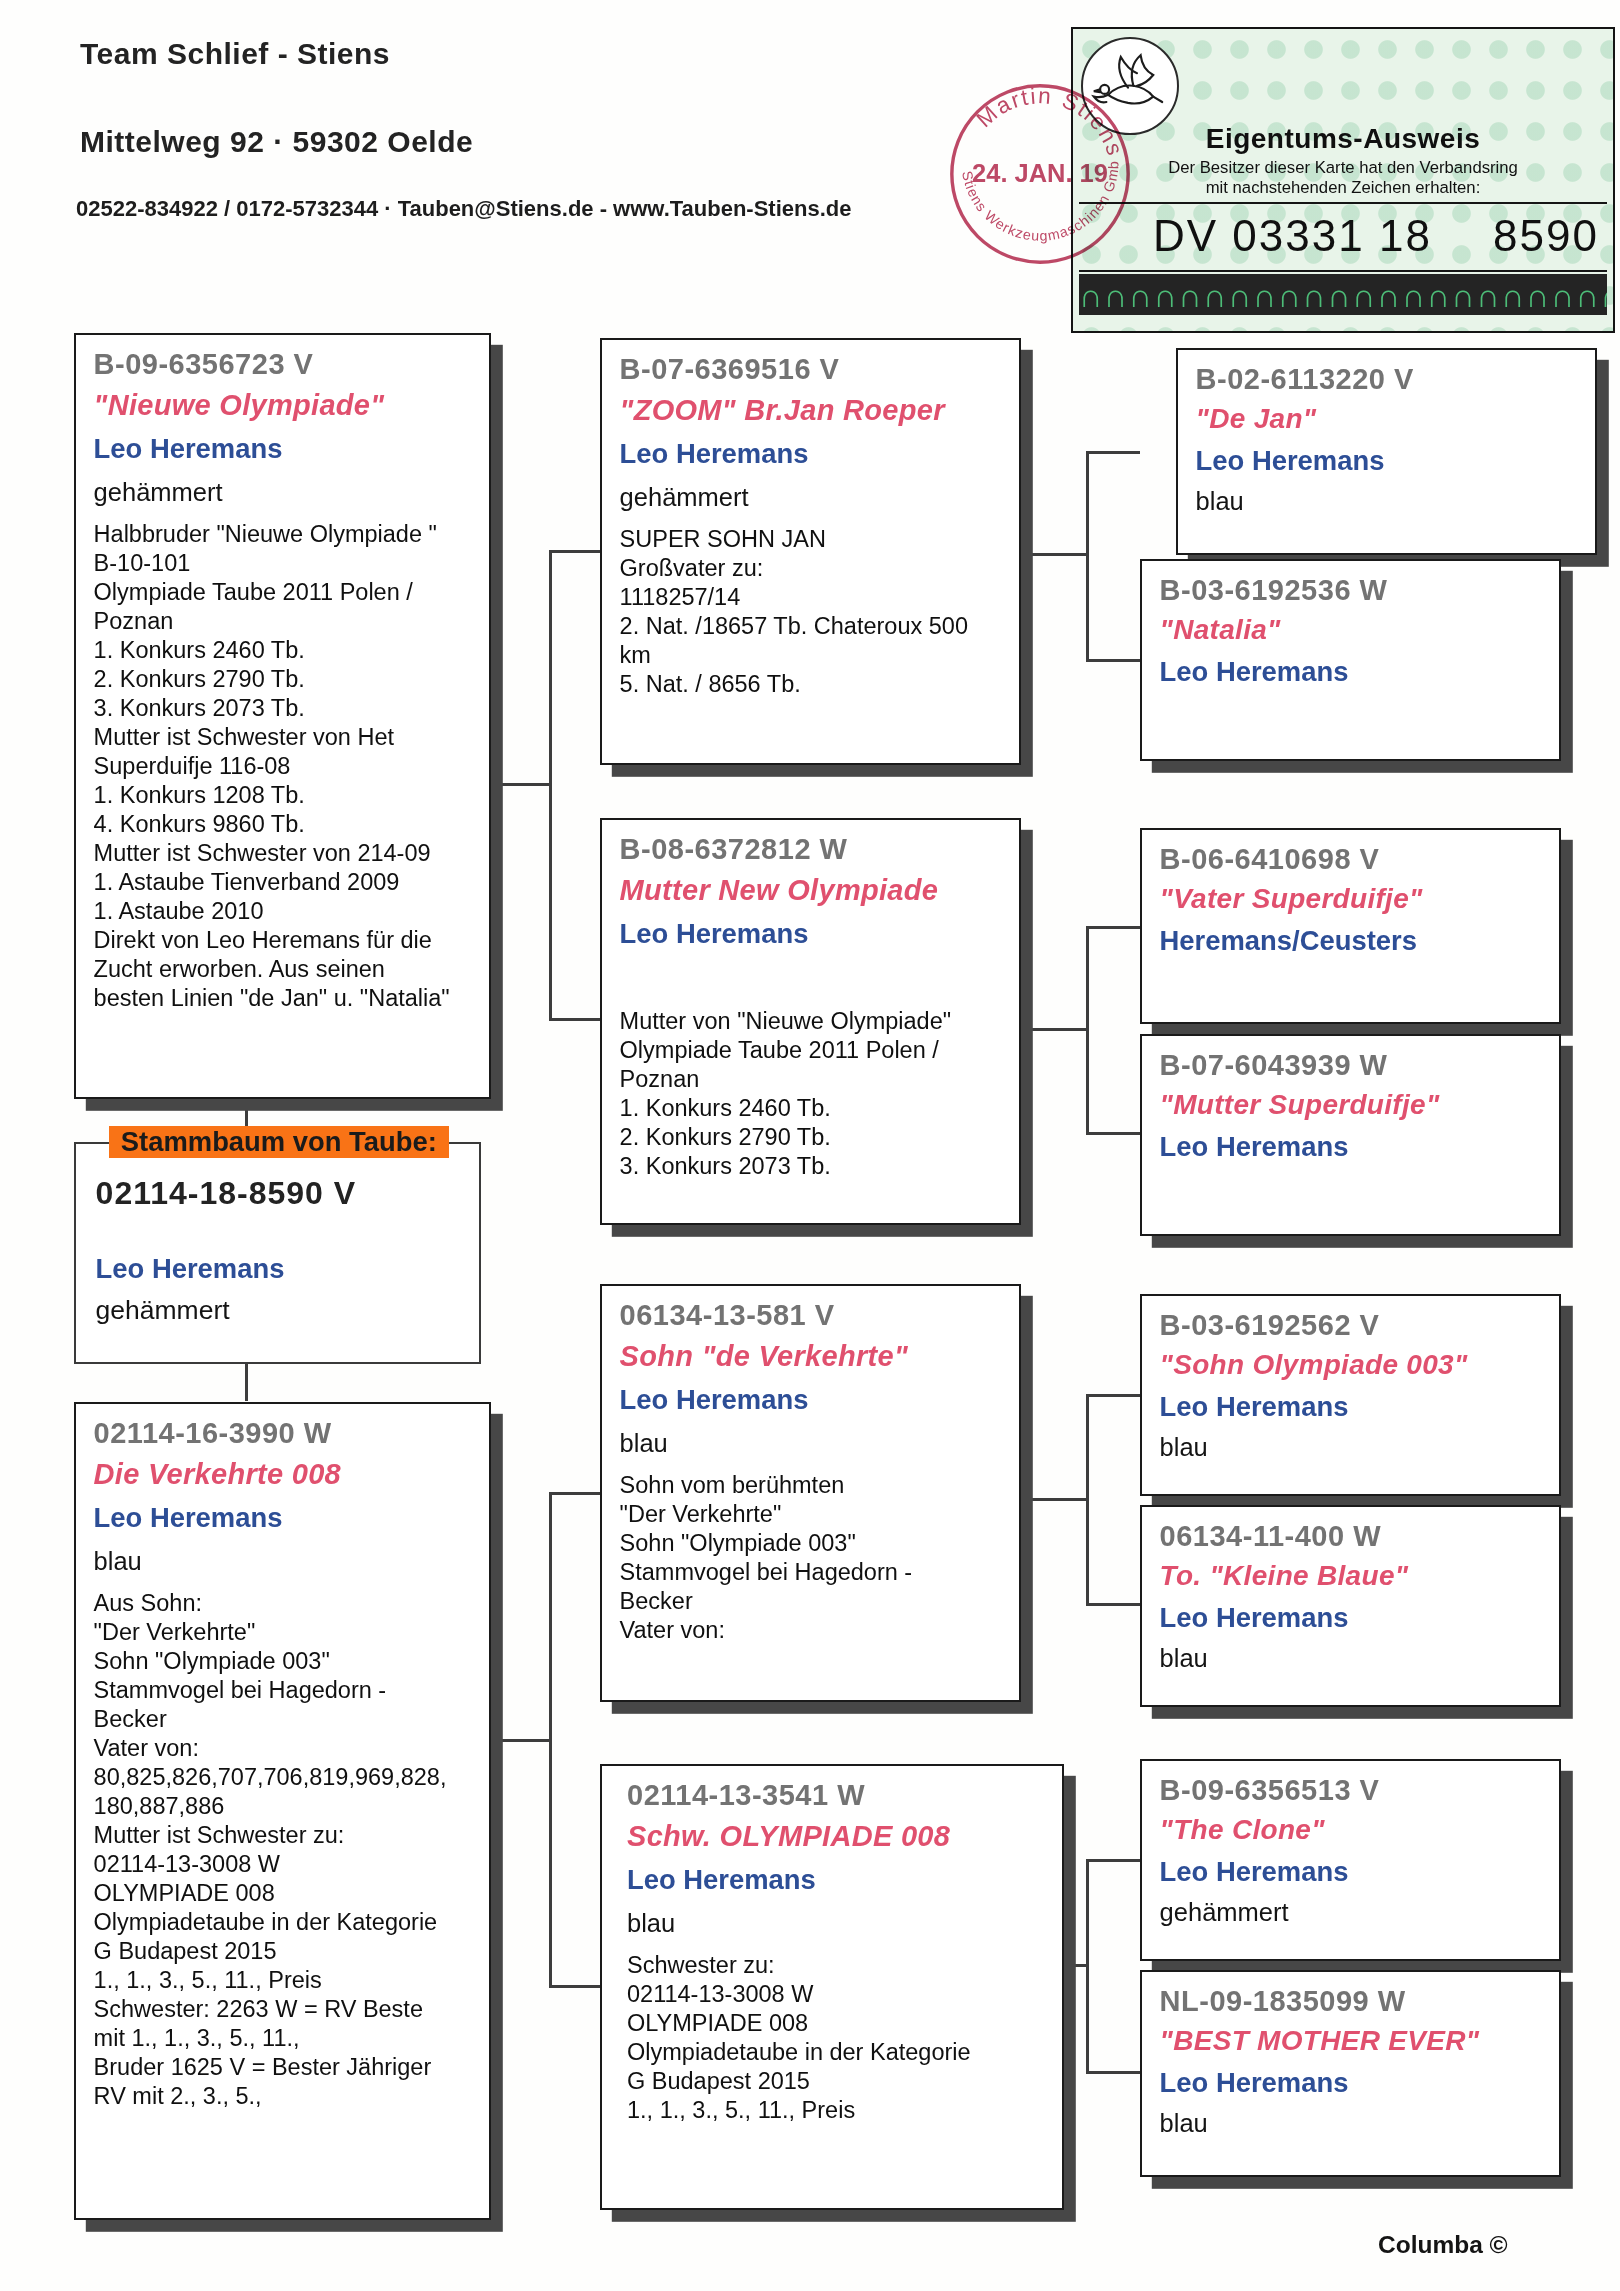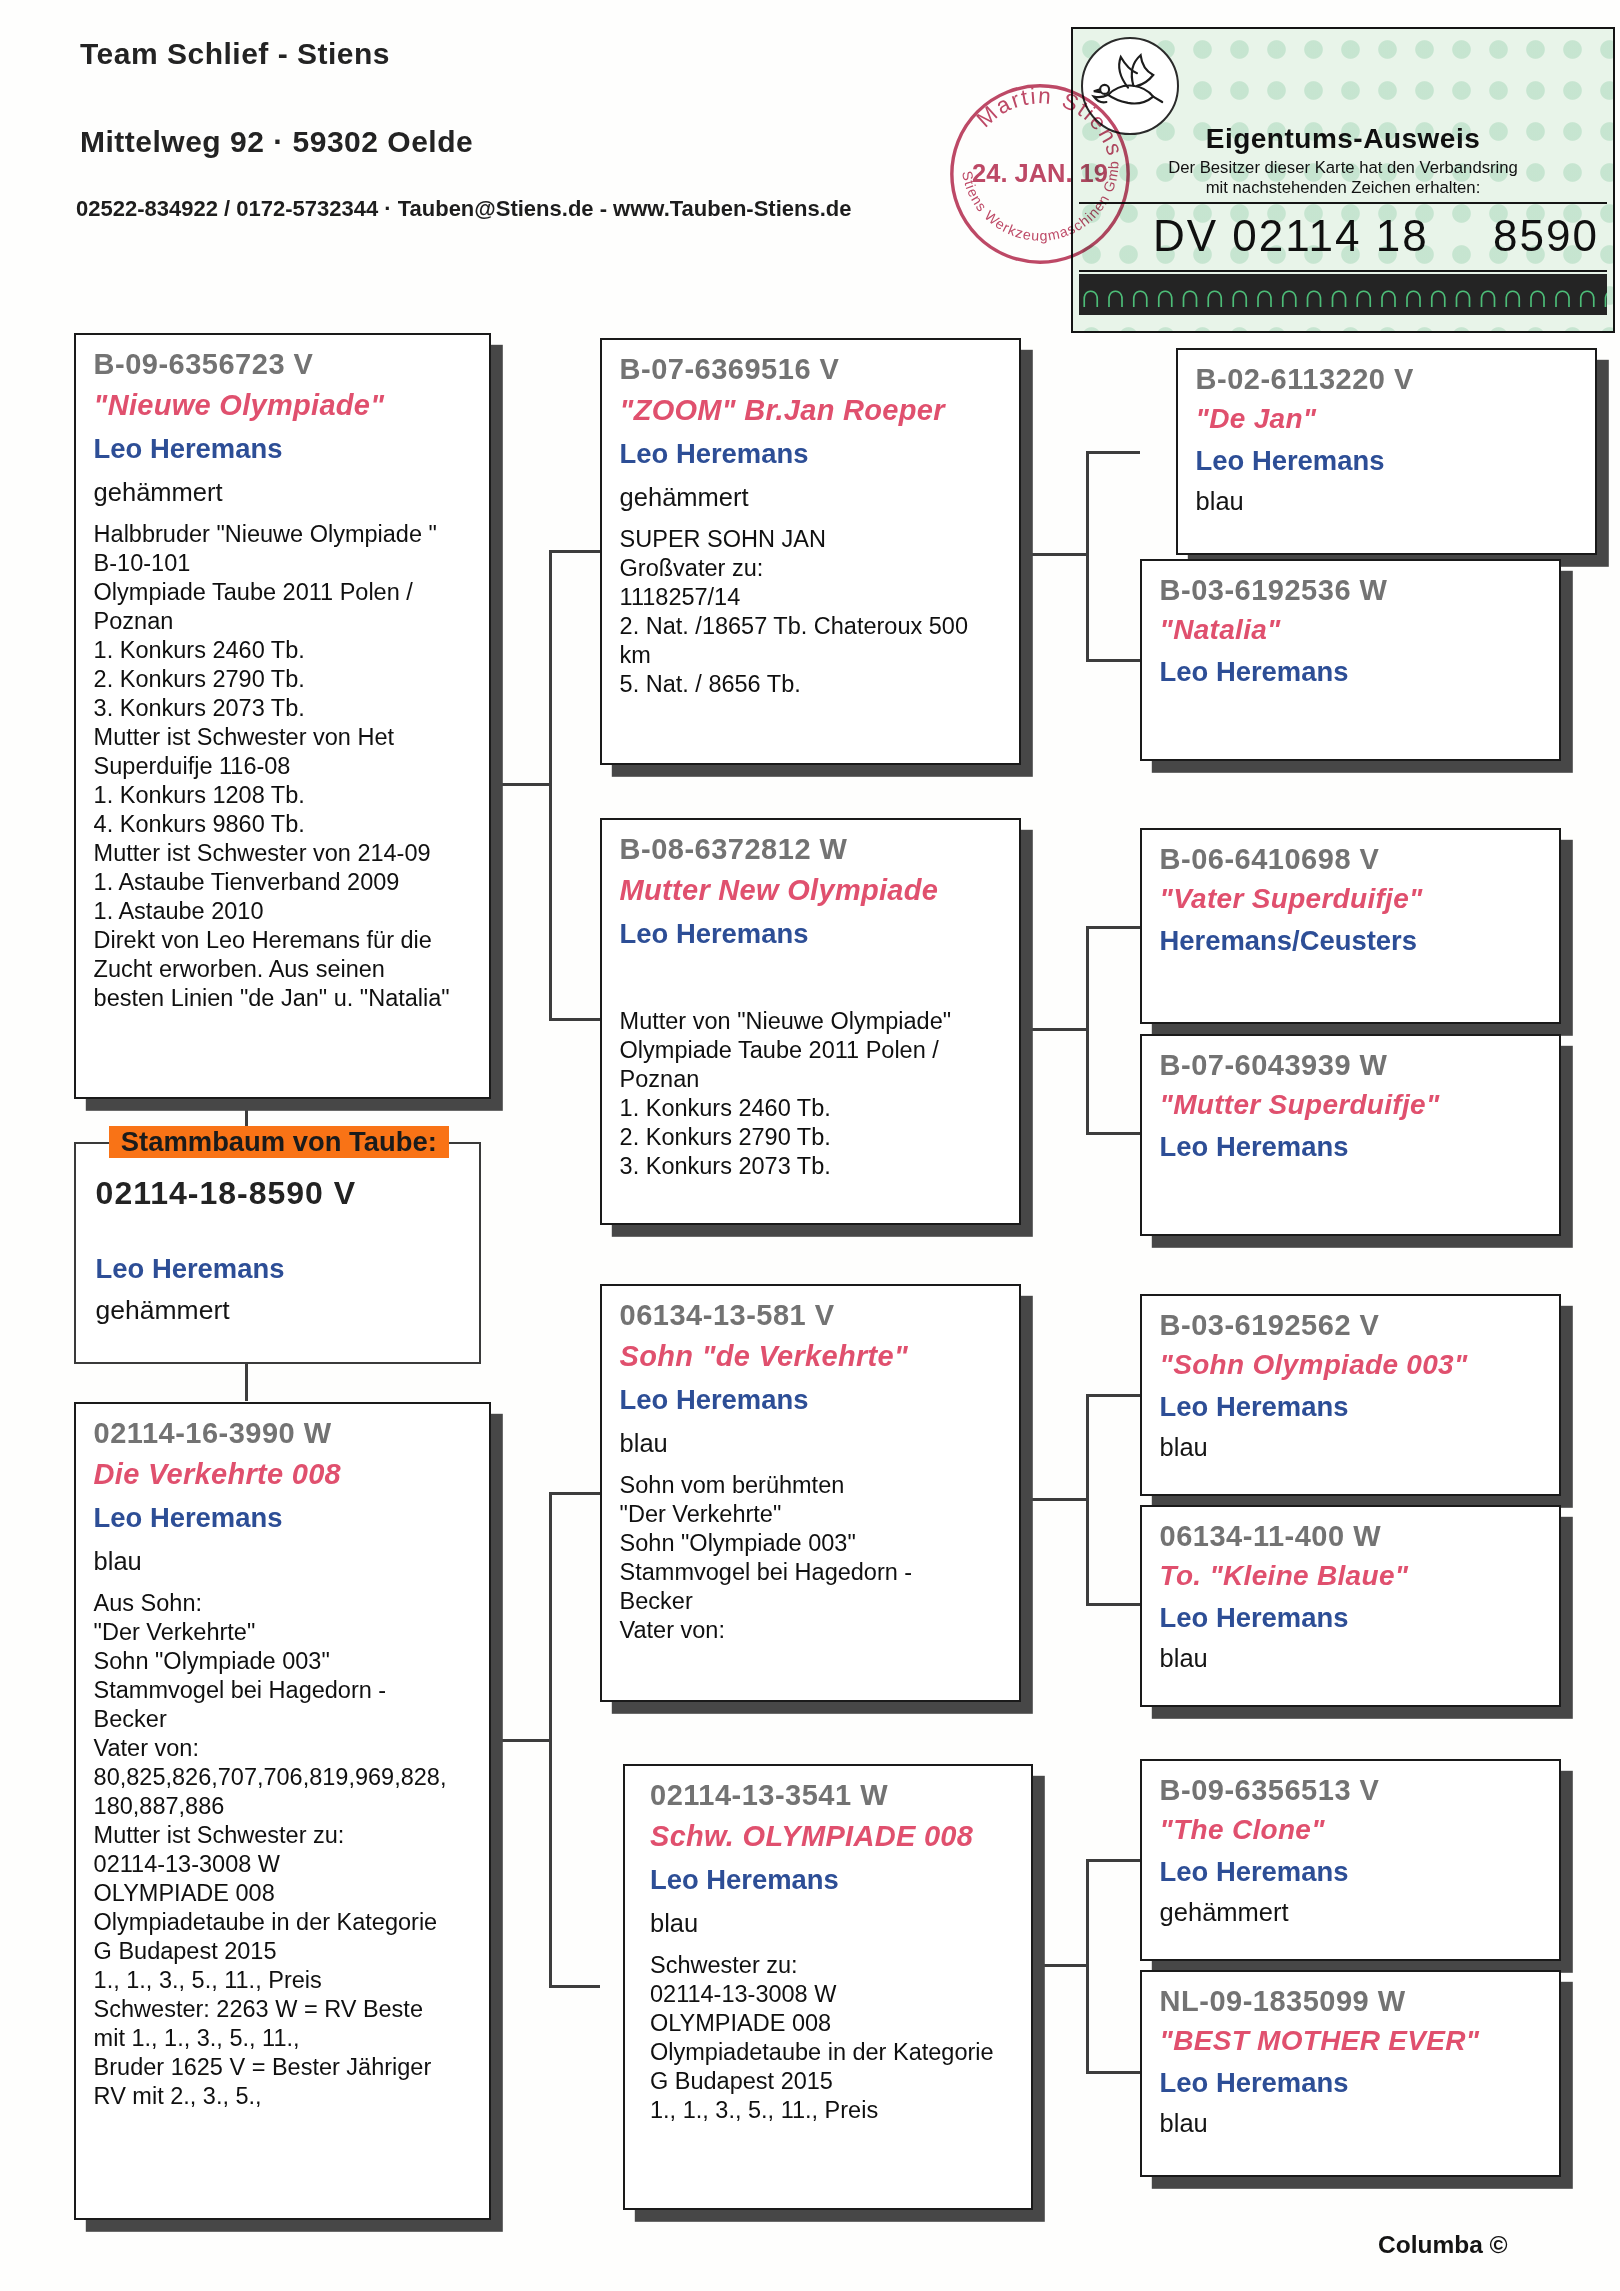--- a/index.html
+++ b/index.html
@@ -86,21 +86,21 @@
           <path d="M19 56 L12 58 L19 59"></path>
         </g>
       </svg>
     </div>
     <div class="card-title">Eigentums-Ausweis</div>
     <div class="card-sub">
       <div>Der Besitzer dieser Karte hat den Verbandsring</div>
       <div>mit nachstehenden Zeichen erhalten:</div>
     </div>
     <div class="card-line1"></div>
-    <div class="card-ring-left">DV 02114 18</div>
+    <div class="card-ring-left">DV 03331 18</div>
     <div class="card-ring-right">8590</div>
     <div class="card-line2"></div>
     <div class="card-ornament">∩∩∩∩∩∩∩∩∩∩∩∩∩∩∩∩∩∩∩∩∩∩</div>
   </div>
 
   <div class="stamp">
     <svg width="192" height="192" viewBox="0 0 196 196">
       <circle cx="98" cy="98" r="90" fill="none" stroke="#b9395a" stroke-width="3.5"></circle>
       <defs>
         <path id="arcTop" d="M 26,98 A 72,72 0 0 1 170,98" fill="none"></path>
@@ -236,21 +236,21 @@
     <div class="breeder">Leo Heremans</div>
     <div class="fcolor">blau</div>
     <div class="body-text">Sohn vom berühmten
 "Der Verkehrte"
 Sohn "Olympiade 003"
 Stammvogel bei Hagedorn -
 Becker
 Vater von:</div>
   </div>
 
-  <div class="pbox" style="left:623px;top:1764px;width:410px;height:446px;padding-left:25px;">
+  <div class="pbox" style="left:600px;top:1764px;width:464px;height:446px;padding-left:25px;">
     <div class="ring">02114-13-3541 W</div>
     <div class="pname">Schw. OLYMPIADE 008</div>
     <div class="breeder">Leo Heremans</div>
     <div class="fcolor">blau</div>
     <div class="body-text">Schwester zu:
 02114-13-3008 W
 OLYMPIADE 008
 Olympiadetaube in der Kategorie
 G Budapest 2015
 1., 1., 3., 5., 11., Preis</div>

